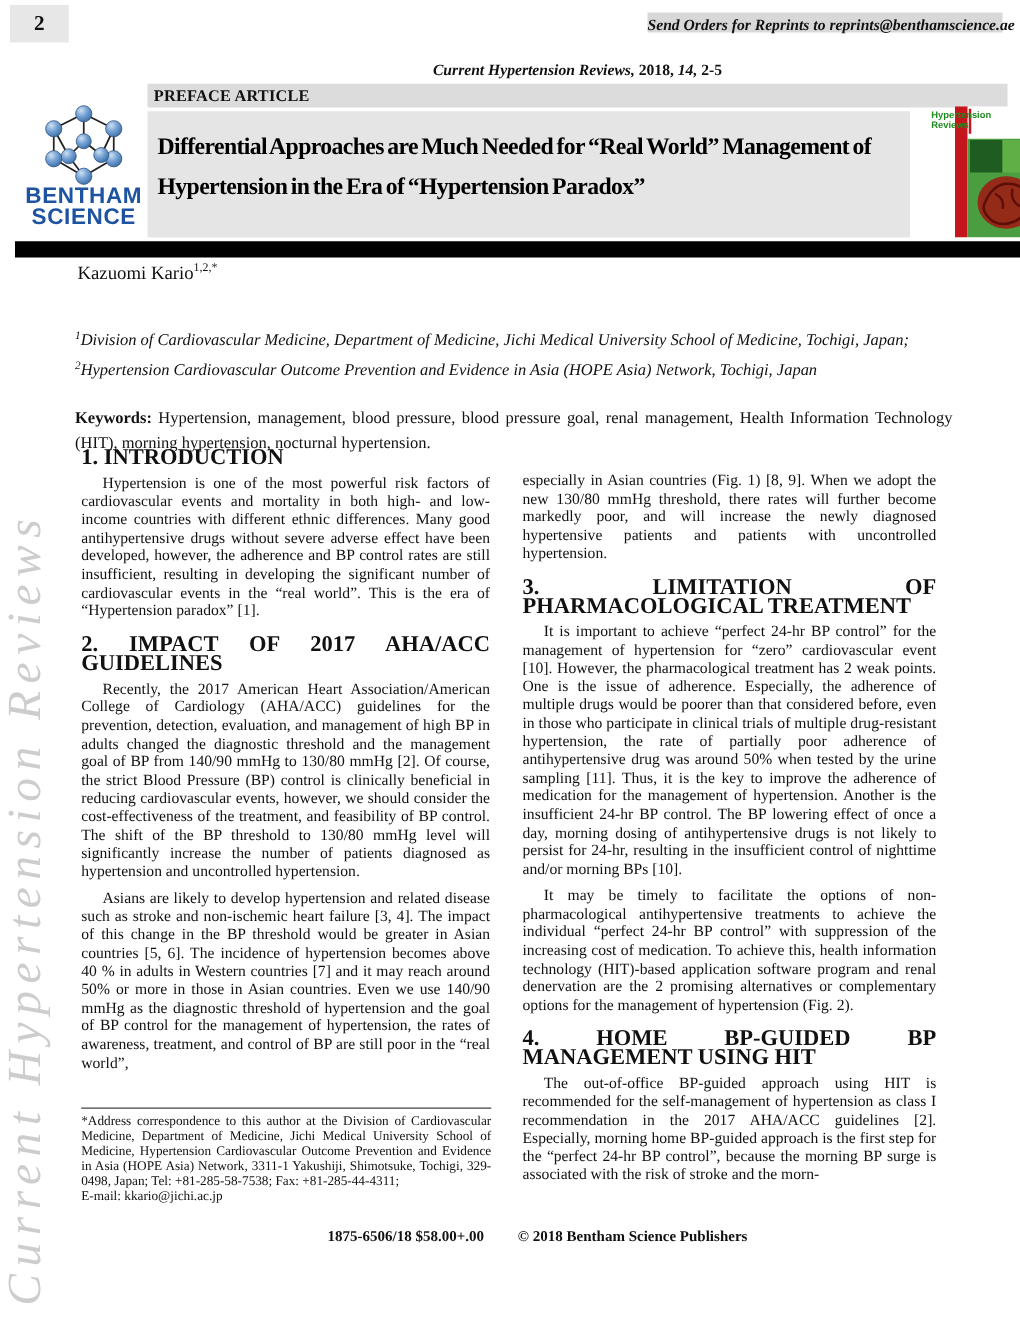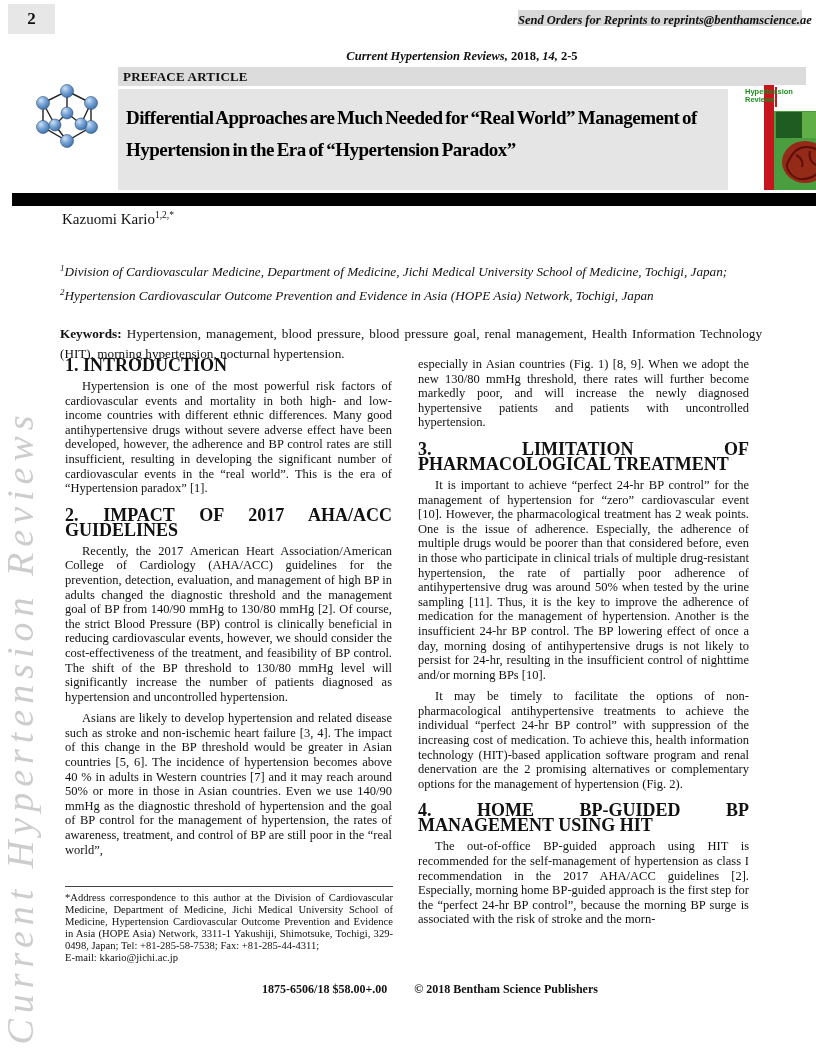--- a/index.html
+++ b/index.html
@@ -81,21 +81,21 @@
   
   .col { position:absolute; top:357px; font-size:12.5px; line-height:14.6px; }
   .col-left  { left:65px;  width:327px; }
   .col-right { left:418px; width:331px; }
   .col h3 {
     font-size:18px; font-weight:bold; line-height:15px;
     margin:12px 0 6px 0; text-align:justify;
   }
   .col h3:first-child { margin-top:1px; }
   .col p { text-align:justify; text-indent:17px; margin-bottom:7px; }
-  .col p.no-indent { text-indent:0; }
+  .col p.no-indent { text-indent:0;margin-top:20px; }
 
   
   .footnote {
     position:absolute; left:65px; top:886px; width:328px;
     border-top:1.5px solid #444; padding-top:5px;
     font-size:10.6px; line-height:12.1px; text-align:justify;
   }
 
   
   .footer-line {
@@ -150,20 +150,24 @@
       <circle cx="72" cy="19" r="6.5"></circle>
       <circle cx="72" cy="43" r="6.5"></circle>
       <circle cx="48" cy="57" r="6.5"></circle>
       <circle cx="24" cy="43" r="6.5"></circle>
       <circle cx="24" cy="19" r="6.5"></circle>
       <circle cx="48" cy="29" r="6"></circle>
       <circle cx="36" cy="41" r="6"></circle>
       <circle cx="62" cy="40" r="6"></circle>
     </g>
   </svg>
+  <div class="logo-text">
+    <div>BENTHAM</div>
+    <div>SCIENCE</div>
+  </div>
 </div>
 
 <div class="journal-cover">
   <svg width="74" height="105" viewBox="0 0 74 105">
     <rect x="0" y="0" width="74" height="105" fill="#ffffff"></rect>
     <rect x="0" y="0" width="10" height="105" fill="#c4161c"></rect>
     <rect x="11" y="2" width="2" height="20" fill="#c4161c"></rect>
     <rect x="10" y="26" width="64" height="79" fill="#4a9e3f"></rect>
     <rect x="12" y="27" width="26" height="26" fill="#1e5c22"></rect>
     <rect x="38" y="27" width="36" height="26" fill="#5fae46"></rect>

